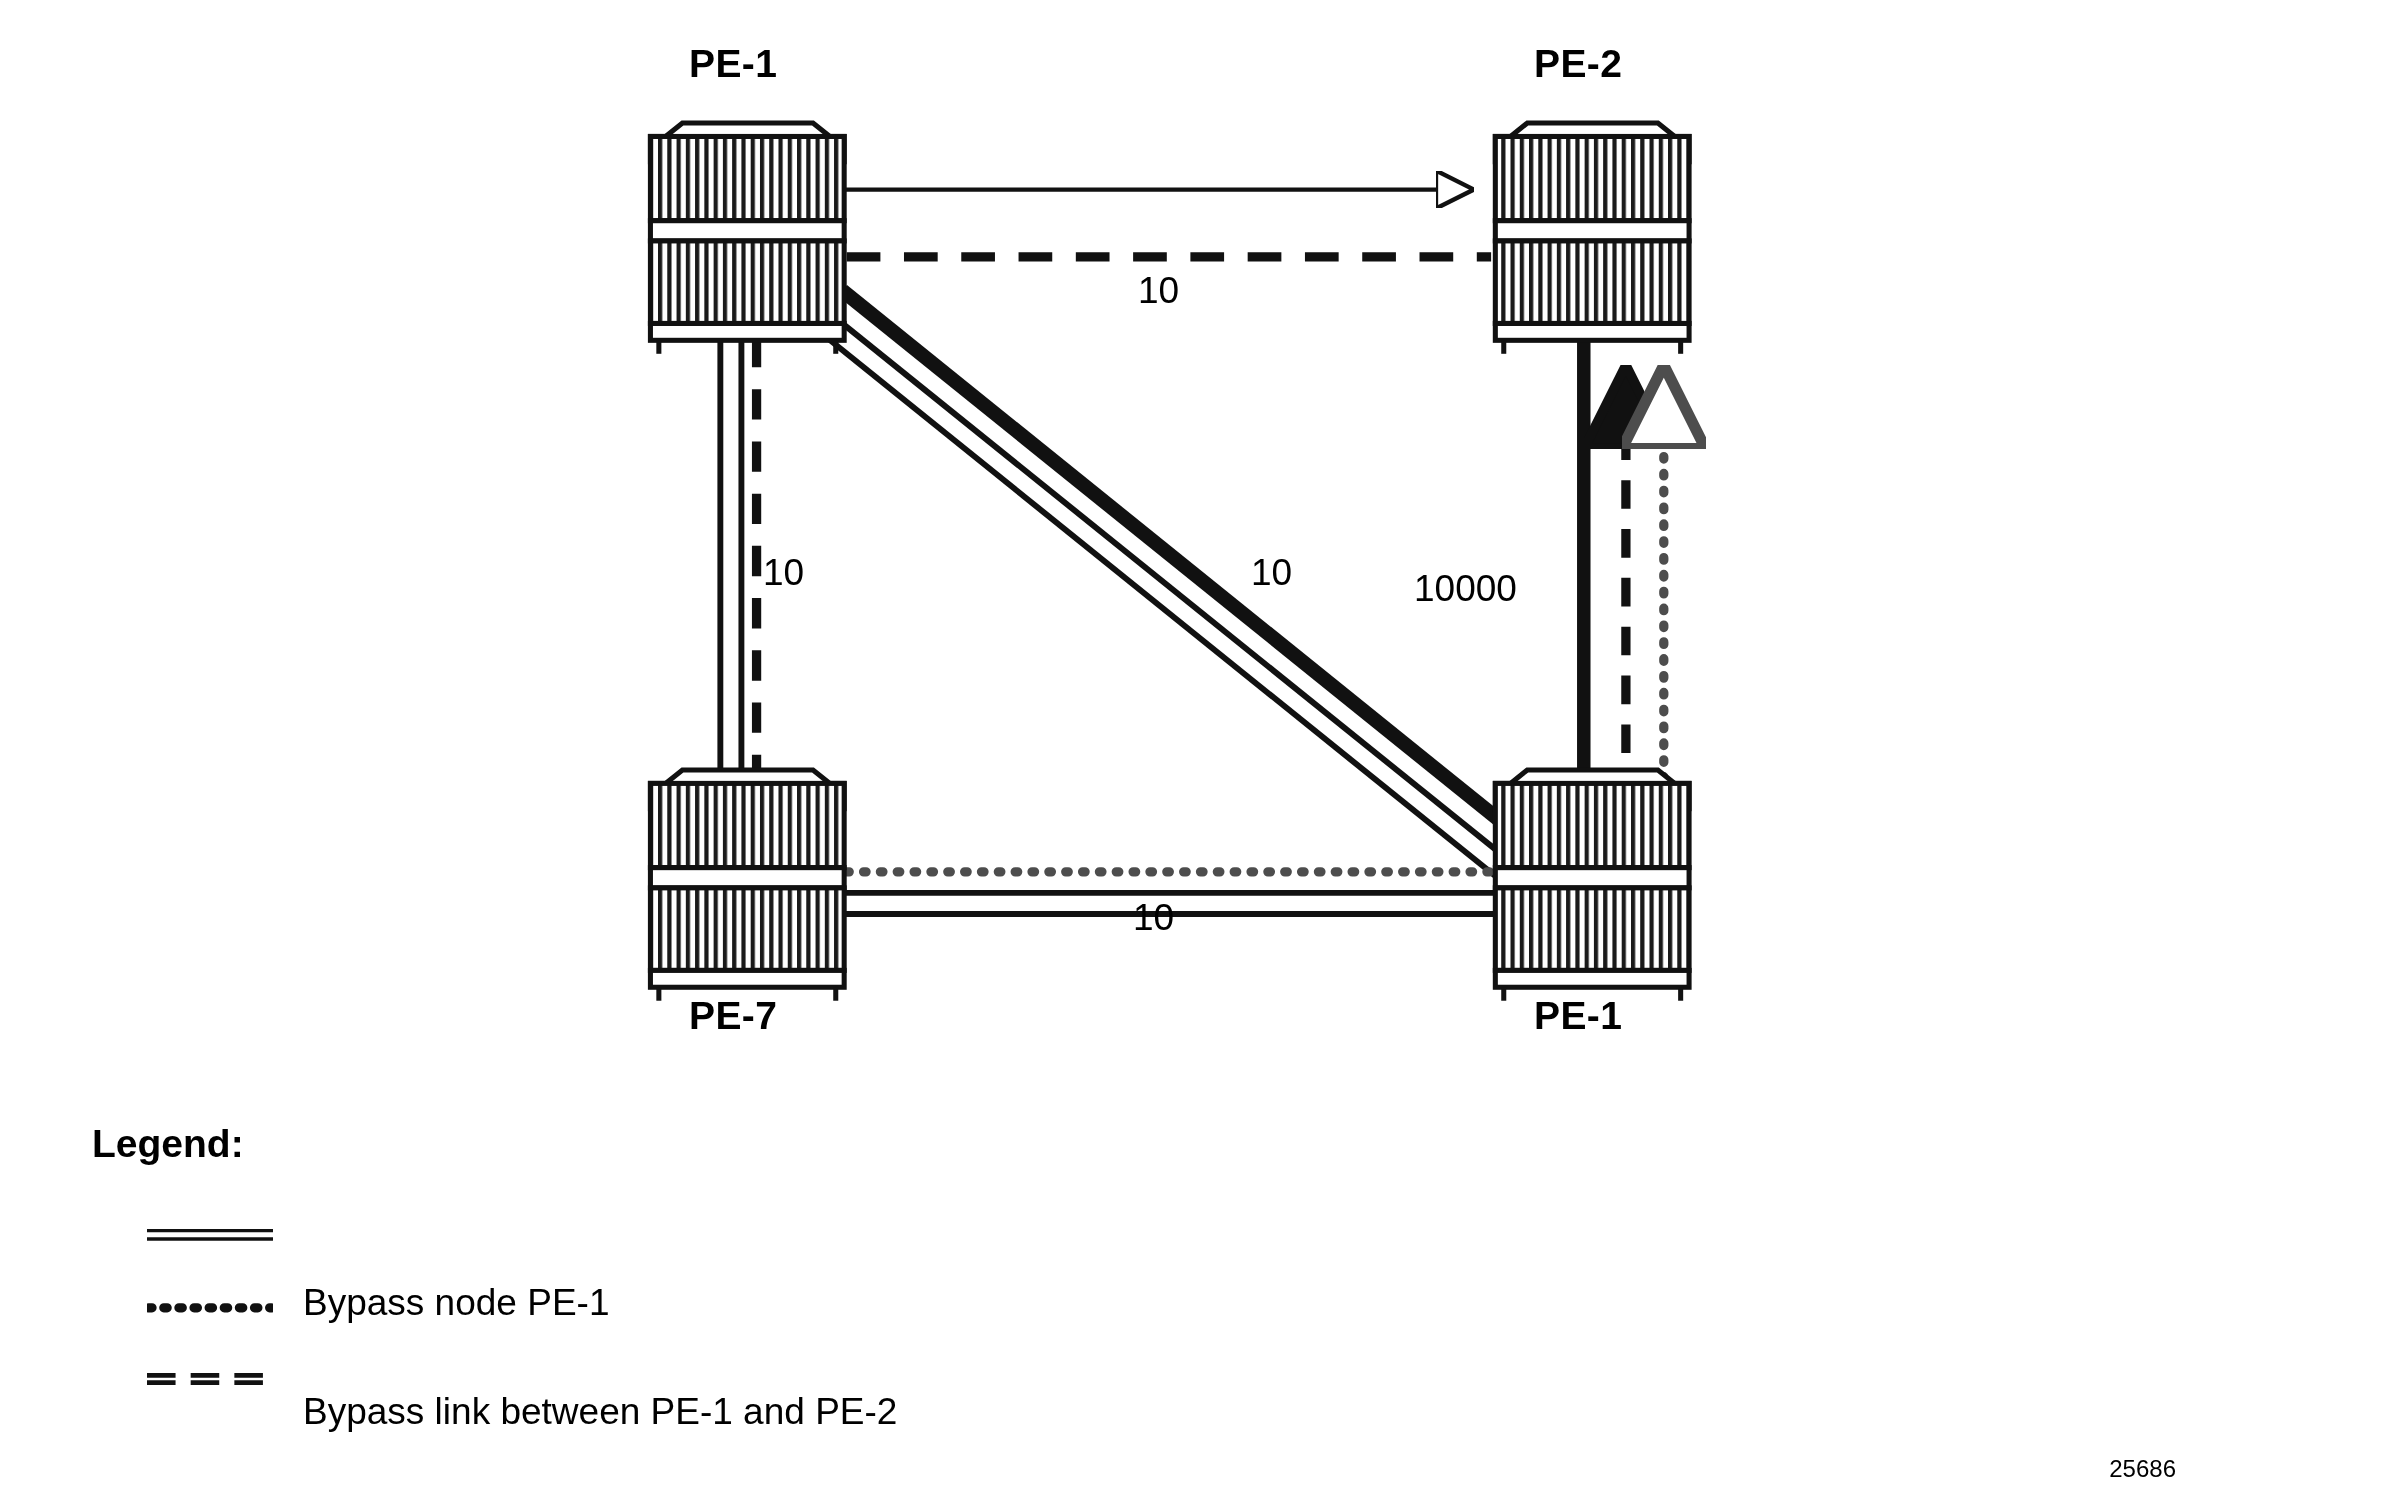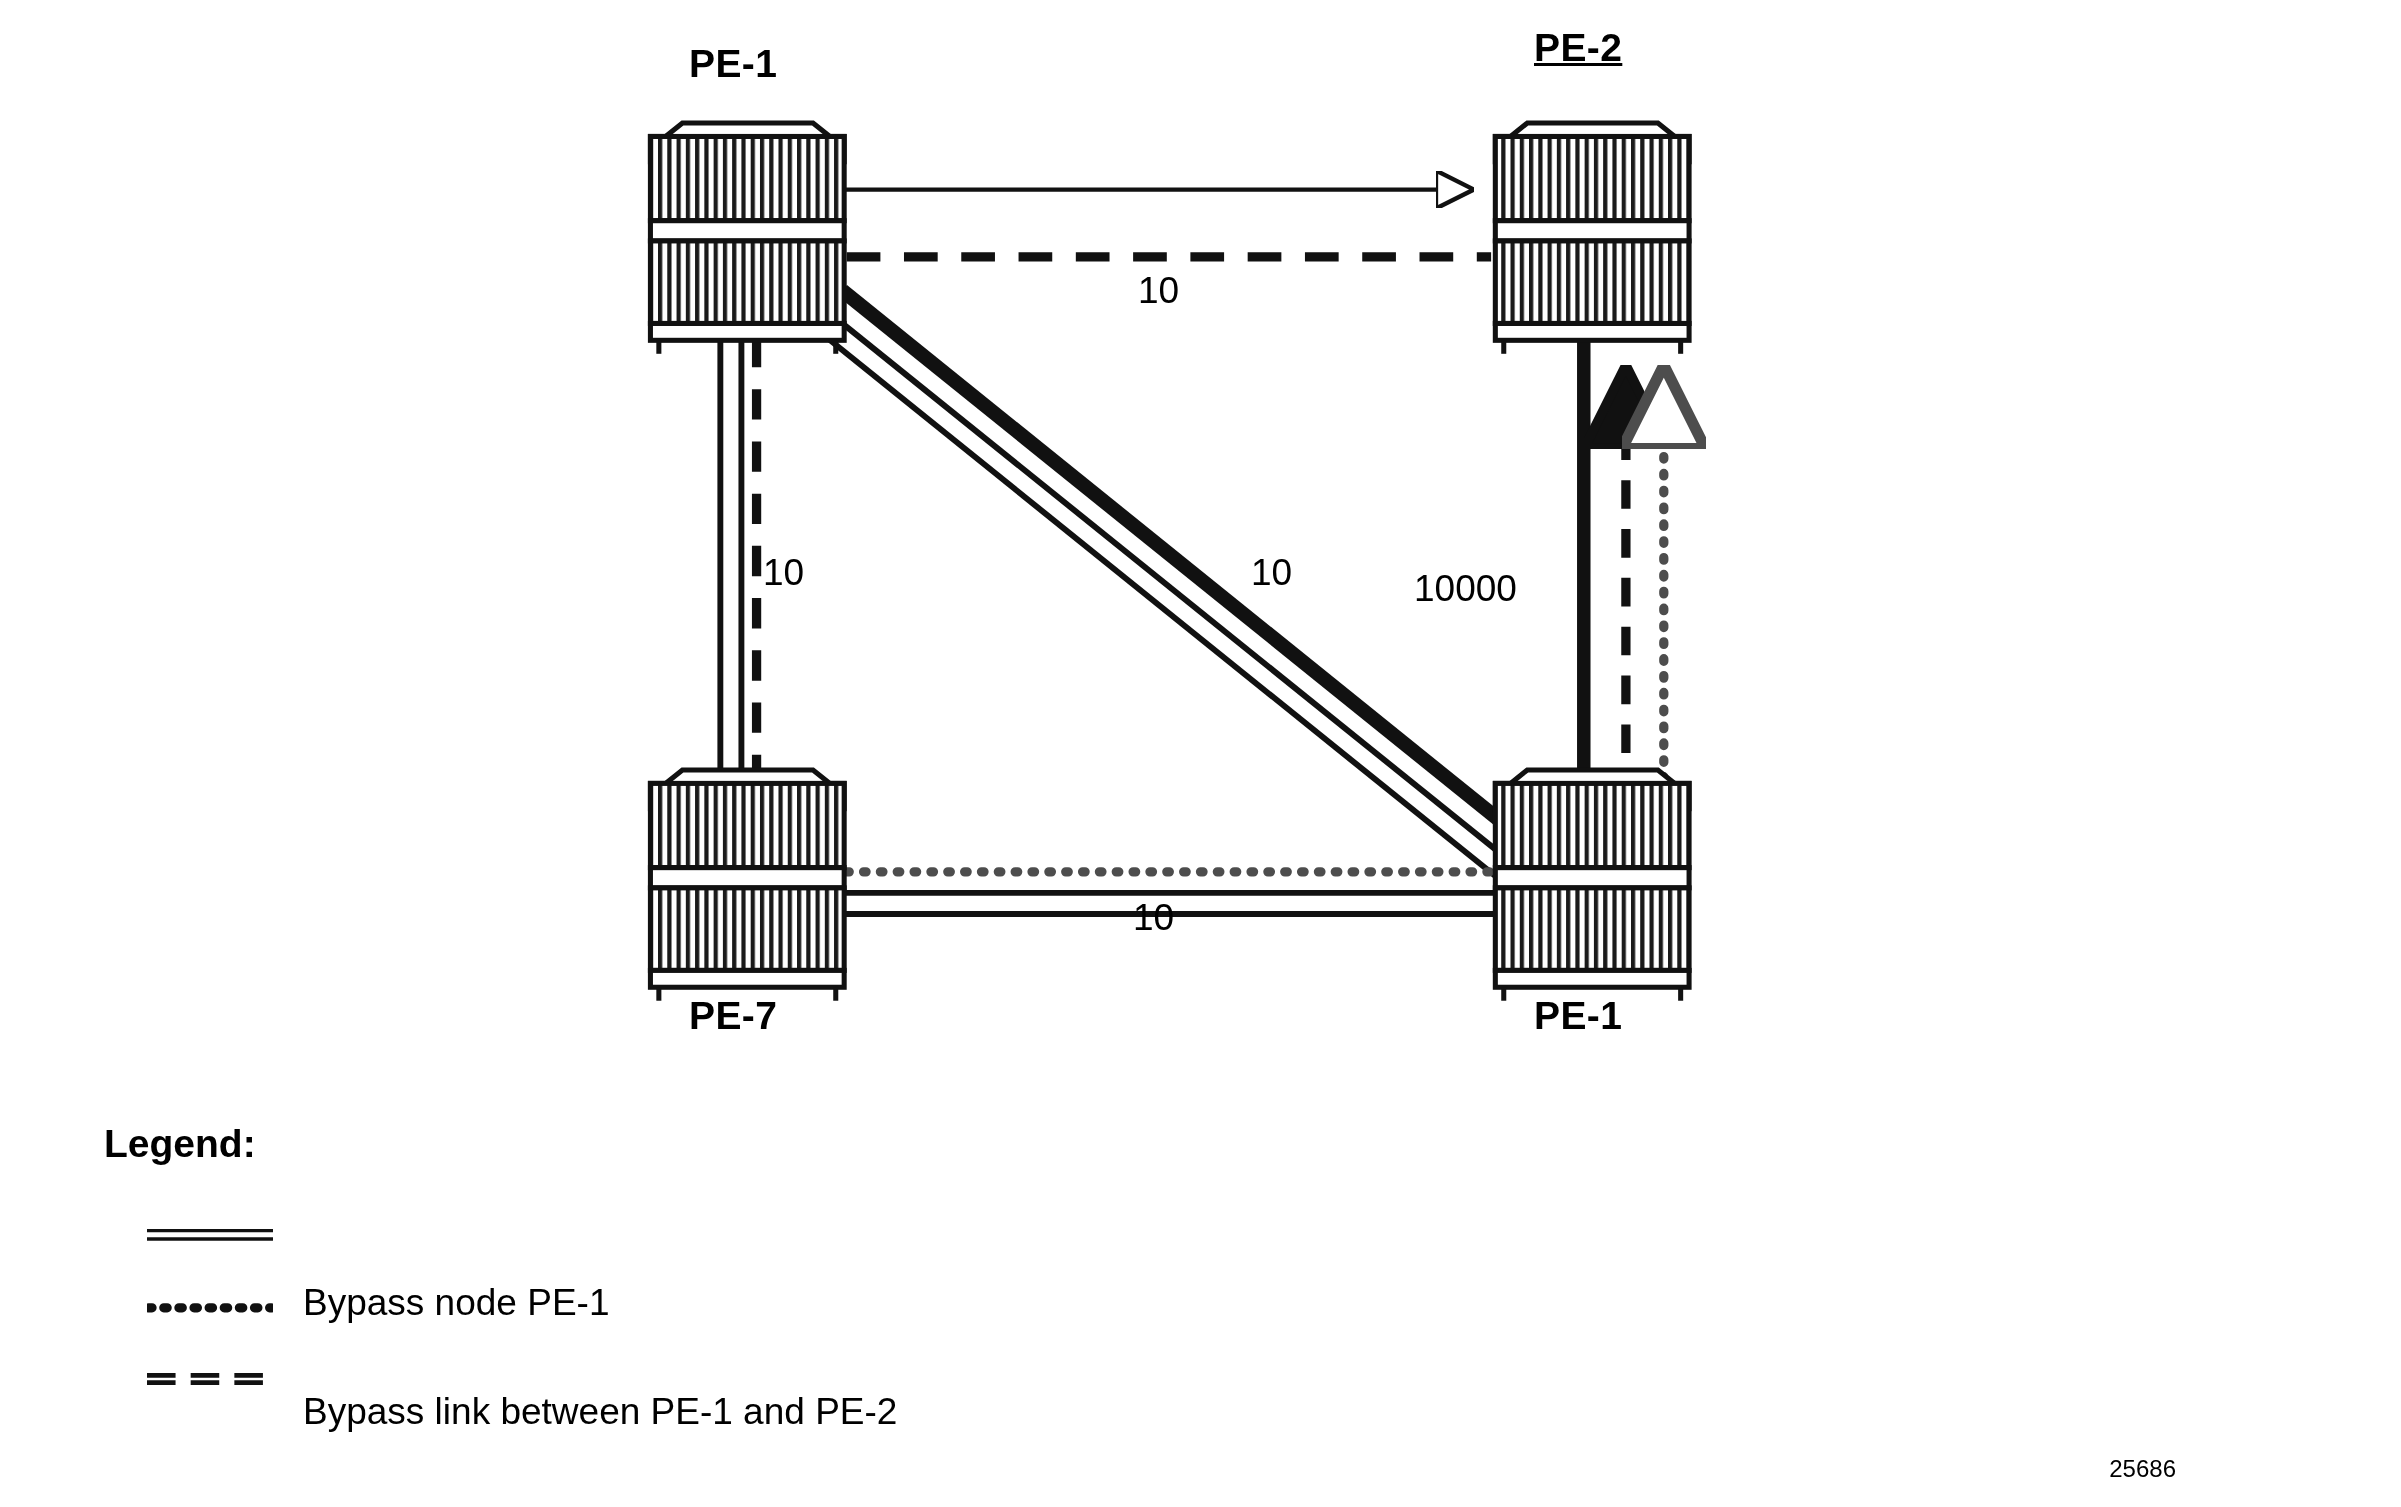--- a/index.html
+++ b/index.html
@@ -35,21 +35,21 @@
   .cost-label {
     position: absolute;
     font-size: 37px;
     font-weight: normal;
     white-space: nowrap;
   }
   .legend-title {
     position: absolute;
     font-size: 39px;
     font-weight: bold;
-    left: 104px;
+    left: 92px;
     top: 1122px;
   }
   .legend-text {
     position: absolute;
     font-size: 37px;
     white-space: nowrap;
     left: 303px;
   }
   .legend-sample {
     position: absolute;
@@ -169,21 +169,21 @@
       <rect x="1775" y="1030" width="230" height="24" fill="#ffffff" stroke="#111111" stroke-width="6"></rect>
       <rect x="1775" y="1054" width="230" height="98" fill="url(#hatch)" stroke="#111111" stroke-width="6"></rect>
       <rect x="1775" y="1152" width="230" height="20" fill="#ffffff" stroke="#111111" stroke-width="6"></rect>
       <line x1="1785" y1="1172" x2="1785" y2="1188" stroke="#111111" stroke-width="6"></line>
       <line x1="1995" y1="1172" x2="1995" y2="1188" stroke="#111111" stroke-width="6"></line>
     </g>
 
   </svg>
 
   <div class="node-label" style="left:689px; top:42px;">PE-1</div>
-  <div class="node-label" style="left:1534px; top:26px;text-decoration:underline;">PE-2</div>
+  <div class="node-label" style="left:1534px; top:42px;">PE-2</div>
   <div class="node-label" style="left:689px; top:994px;">PE-7</div>
   <div class="node-label" style="left:1534px; top:994px;">PE-1</div>
 
   <div class="cost-label" style="left:1138px; top:270px;">10</div>
   <div class="cost-label" style="left:763px; top:552px;">10</div>
   <div class="cost-label" style="left:1251px; top:552px;">10</div>
   <div class="cost-label" style="left:1414px; top:552px;margin-top:16px;">10000</div>
   <div class="cost-label" style="left:1133px; top:897px;">10</div>
 
   <div class="legend-title">Legend:</div>

